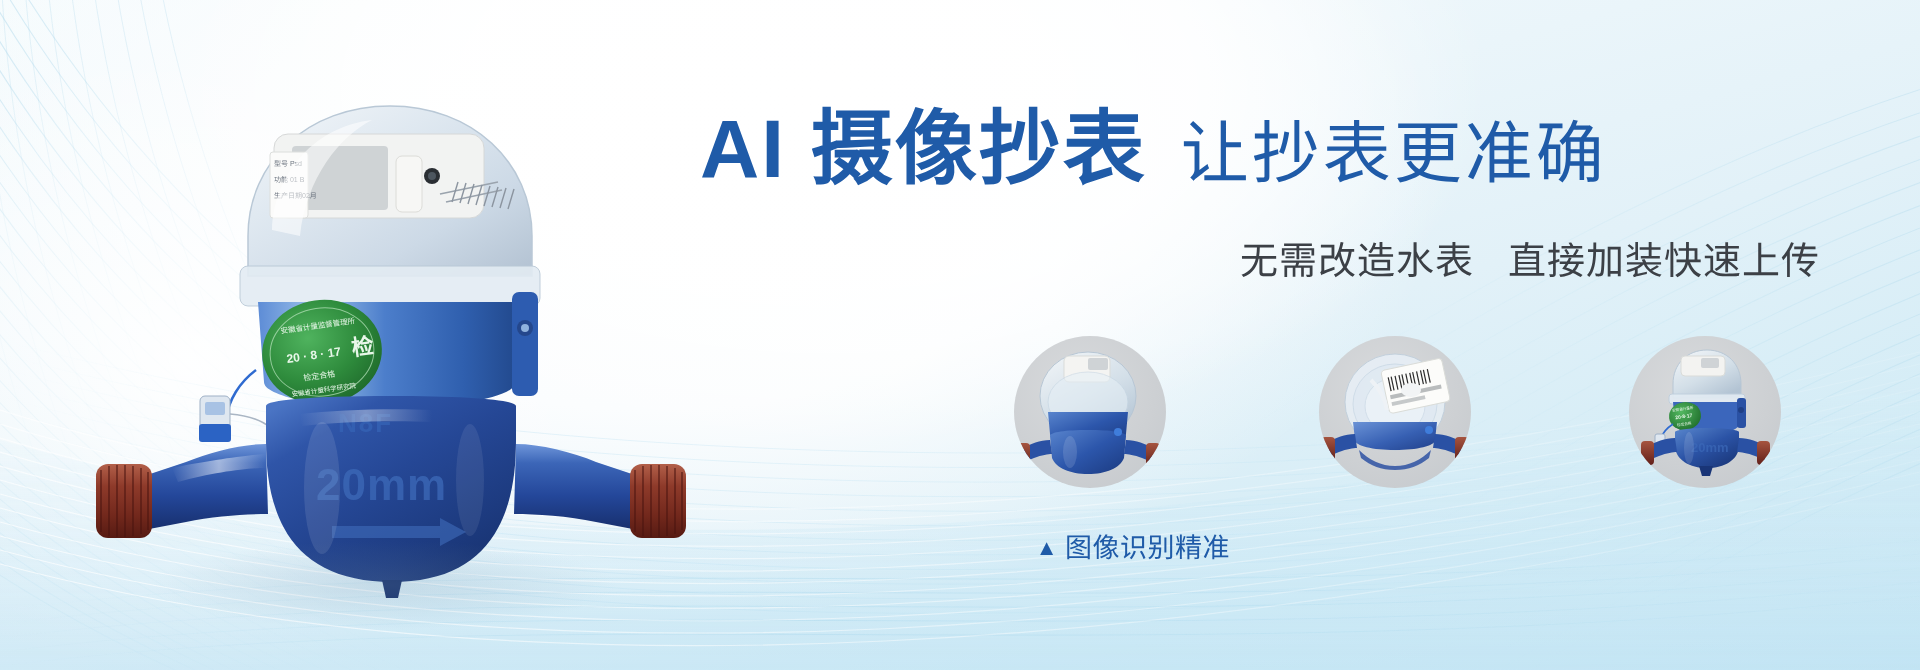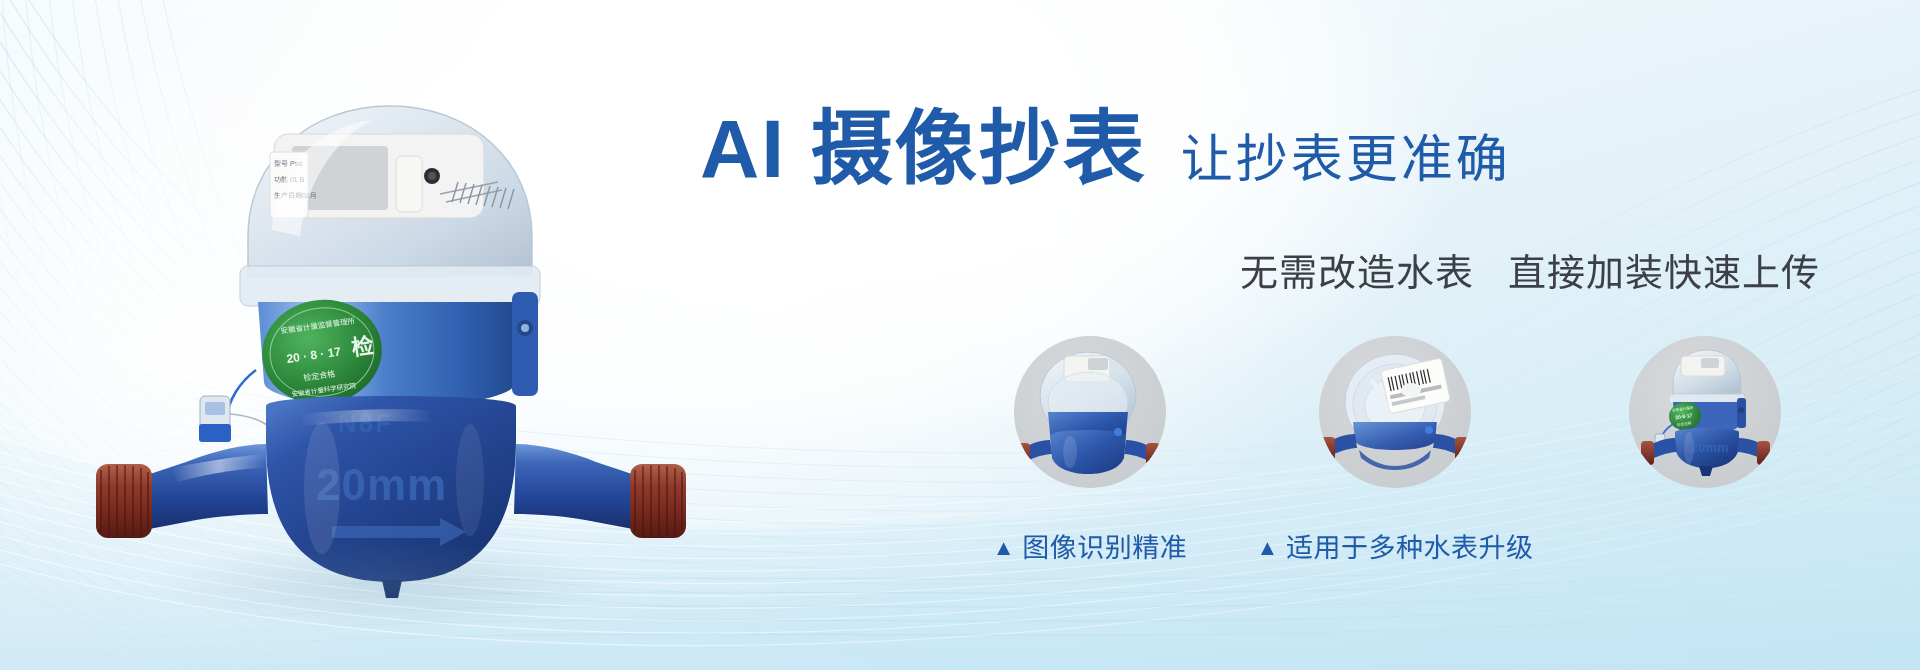--- a/index.html
+++ b/index.html
@@ -33,26 +33,26 @@
   #headline{
     position:absolute;left:700px;top:108px;
     white-space:nowrap;line-height:1;
   }
   #headline .hl-strong{
     font-size:82px;font-weight:bold;letter-spacing:2px;
     vertical-align:baseline;
     margin-top:44px;
   }
   #headline .hl-light{
-    font-size:52px;font-weight:400;letter-spacing:3px;
+    font-size:68px;font-weight:400;letter-spacing:3px;
     margin-left:34px;vertical-align:baseline;
   }
 
   #subtitle{
-    position:absolute;left:1240px;top:242px;
+    position:absolute;left:1240px;top:230px;
     font-size:38px;font-weight:400;letter-spacing:1px;
     color:#3c4046;white-space:nowrap;
   }
   #subtitle .gap{display:inline-block;width:34px;}
 
   
   #features{
     position:absolute;left:950px;top:336px;width:900px;height:230px;
   }
   .feature{
@@ -63,21 +63,21 @@
   .feature:nth-child(3){left:615px;}
 
   .thumb-circle{
     position:relative;width:152px;height:152px;margin:0 auto;
     border-radius:50%;
     background:radial-gradient(circle at 42% 34%, #d8dadc 0%, #cdd0d3 58%, #c4c8cc 100%);
     overflow:hidden;
   }
   .feature-caption{
     margin-top:38px;font-size:27px;font-weight:500;
-    color:#1F5BA8;white-space:nowrap;letter-spacing:.5px;
+    color:#1F5BA8;white-space:nowrap;letter-spacing:.5px;text-align:right;
   }
   .feature-caption .tri{
     display:inline-block;margin-right:7px;font-size:22px;
     transform:translateY(-2px);
   }
 
   
   #product{
     position:absolute;left:60px;top:70px;width:660px;height:560px;
   }
@@ -479,23 +479,20 @@
           <ellipse cx="92" cy="54" r="1" rx="10" ry="7" fill="#f2f4f5"></ellipse>
           <path d="M34 86 L118 86 L116 104 C116 110 98 114 76 114 C54 114 36 110 36 104 Z" fill="url(#t2body)"></path>
           <path d="M36 98 C26 98 16 102 10 106 L10 120 L20 116 C28 113 34 112 38 112 Z" fill="#2a51a4"></path>
           <rect x="2" y="101" width="14" height="24" rx="4" fill="url(#t2thr)"></rect>
           <path d="M116 98 C126 98 136 102 142 106 L142 120 L132 116 C124 113 118 112 114 112 Z" fill="#2a51a4"></path>
           <rect x="136" y="101" width="14" height="24" rx="4" fill="url(#t2thr)"></rect>
           <path d="M40 114 C50 124 62 130 76 130 C90 130 102 124 112 114 L110 122 C100 130 90 134 76 134 C62 134 52 130 42 122 Z" fill="#244aa0" opacity=".8"></path>
           <circle cx="110" cy="94" r="4" fill="#3f7ddb"></circle>
         </svg>
       </div>
-      <div class="feature-caption">
-        <span class="tri">▲</span><span>适用于多种水表升级</span>
-      </div>
     </div>
 
     <div class="feature">
       <div class="thumb-circle">
         <svg viewBox="0 0 152 152" width="152" height="152">
           <defs>
             <linearGradient id="t3body" x1="0.1" y1="0" x2="0.9" y2="1">
               <stop offset="0%" stop-color="#5481c9"></stop>
                 <stop offset="48%" stop-color="#2b53a6"></stop>
               <stop offset="100%" stop-color="#193577"></stop>

